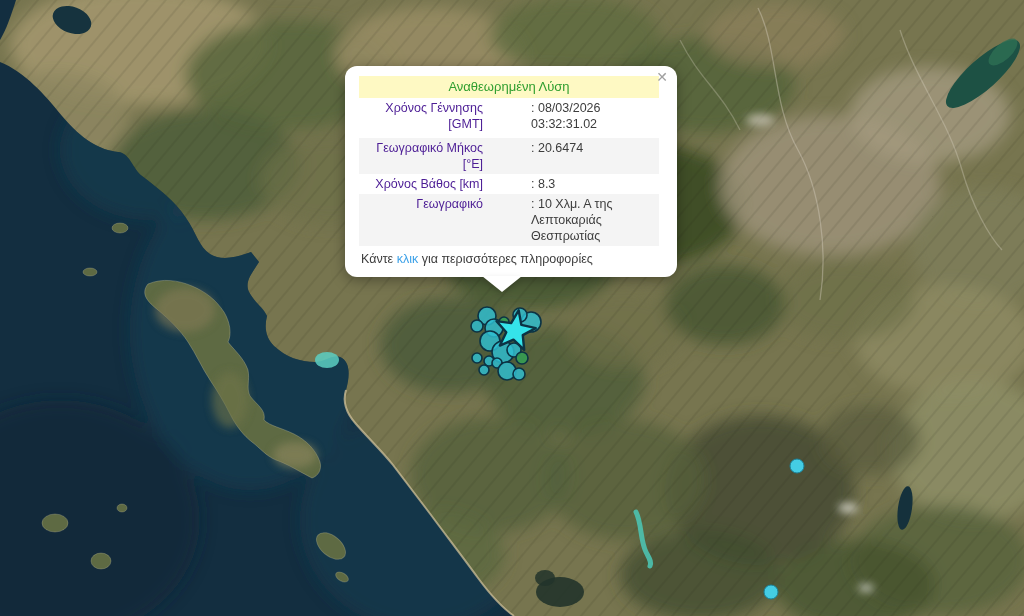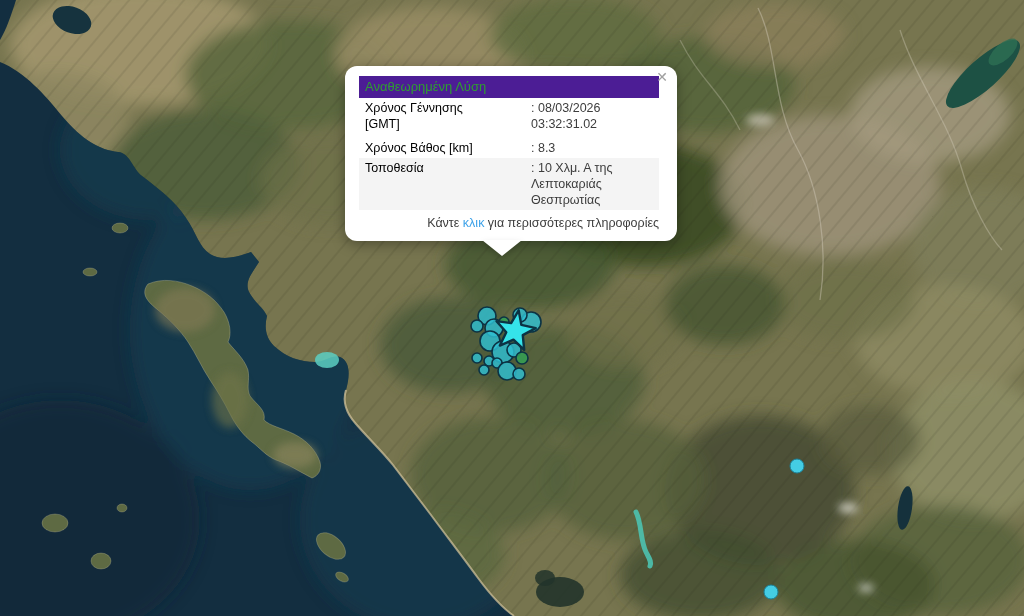--- a/index.html
+++ b/index.html
@@ -17,31 +17,31 @@
     background:#fff;border-radius:12px;
     box-shadow:0 3px 14px rgba(0,0,0,.35);
     padding:10px 18px 10px 14px;
     font-size:12.5px;line-height:16px;color:#3d3d3d;
   }
   .popup-close{
     position:absolute;top:4px;right:9px;color:#a0a0a0;
     font-size:14px;font-weight:bold;cursor:pointer;line-height:14px;
   }
   .title-row{
-    text-align:left;color:#2f9e2f;font-size:13px;
-    padding:3px 6px;background:#4c1d95;
+    text-align:center;color:#2f9e2f;font-size:13px;
+    padding:3px 6px;background:#fef9c3;
   }
   .prow{
     display:grid;grid-template-columns:118px 1fr;column-gap:2px;
     padding:2px 6px;
   }
   .prow.gray{background:#f4f4f4;}
-  .lbl{color:#000000;}
+  .lbl{color:#4c1d95;text-align:right;}
   .val{padding-left:2px;margin-left:44px;}
-  .pfooter{margin-top:5px;padding-left:2px;text-align:right;}
+  .pfooter{margin-top:5px;padding-left:2px;}
   .link{color:#3aa0e8;cursor:pointer;text-decoration:none;}
   .tail{
     position:absolute;left:137px;bottom:-15px;width:0;height:0;
     border-left:20px solid transparent;border-right:20px solid transparent;
     border-top:16px solid #fff;
     filter:drop-shadow(0 3px 3px rgba(0,0,0,.18));
   }
 </style>
 </head>
 <body>
@@ -179,25 +179,29 @@
   <div class="popup-close">✕</div>
 
   <div class="title-row">Αναθεωρημένη Λύση</div>
 
   <div class="prow">
     <div class="lbl">Χρόνος Γέννησης [GMT]</div>
     <div class="val">: 08/03/2026 03:32:31.02</div>
   </div>
   <div class="prow">
   </div>
+  <div class="prow gray">
+    <div class="lbl">Γεωγραφικό Μήκος [°E]</div>
+    <div class="val">: 20.6474</div>
+  </div>
   <div class="prow">
     <div class="lbl">Χρόνος Βάθος [km]</div>
     <div class="val">: 8.3</div>
   </div>
   <div class="prow gray">
-    <div class="lbl">Τοποθεσία</div>
+    <div class="lbl">Γεωγραφικό</div>
     <div class="val">: 10 Χλμ. Α της Λεπτοκαριάς Θεσπρωτίας</div>
   </div>
 
   <div class="pfooter"><span>Κάντε </span><a class="link">κλικ</a><span> για περισσότερες πληροφορίες</span></div>
 
   <div class="tail"></div>
 </div>
 
 </body></html>

